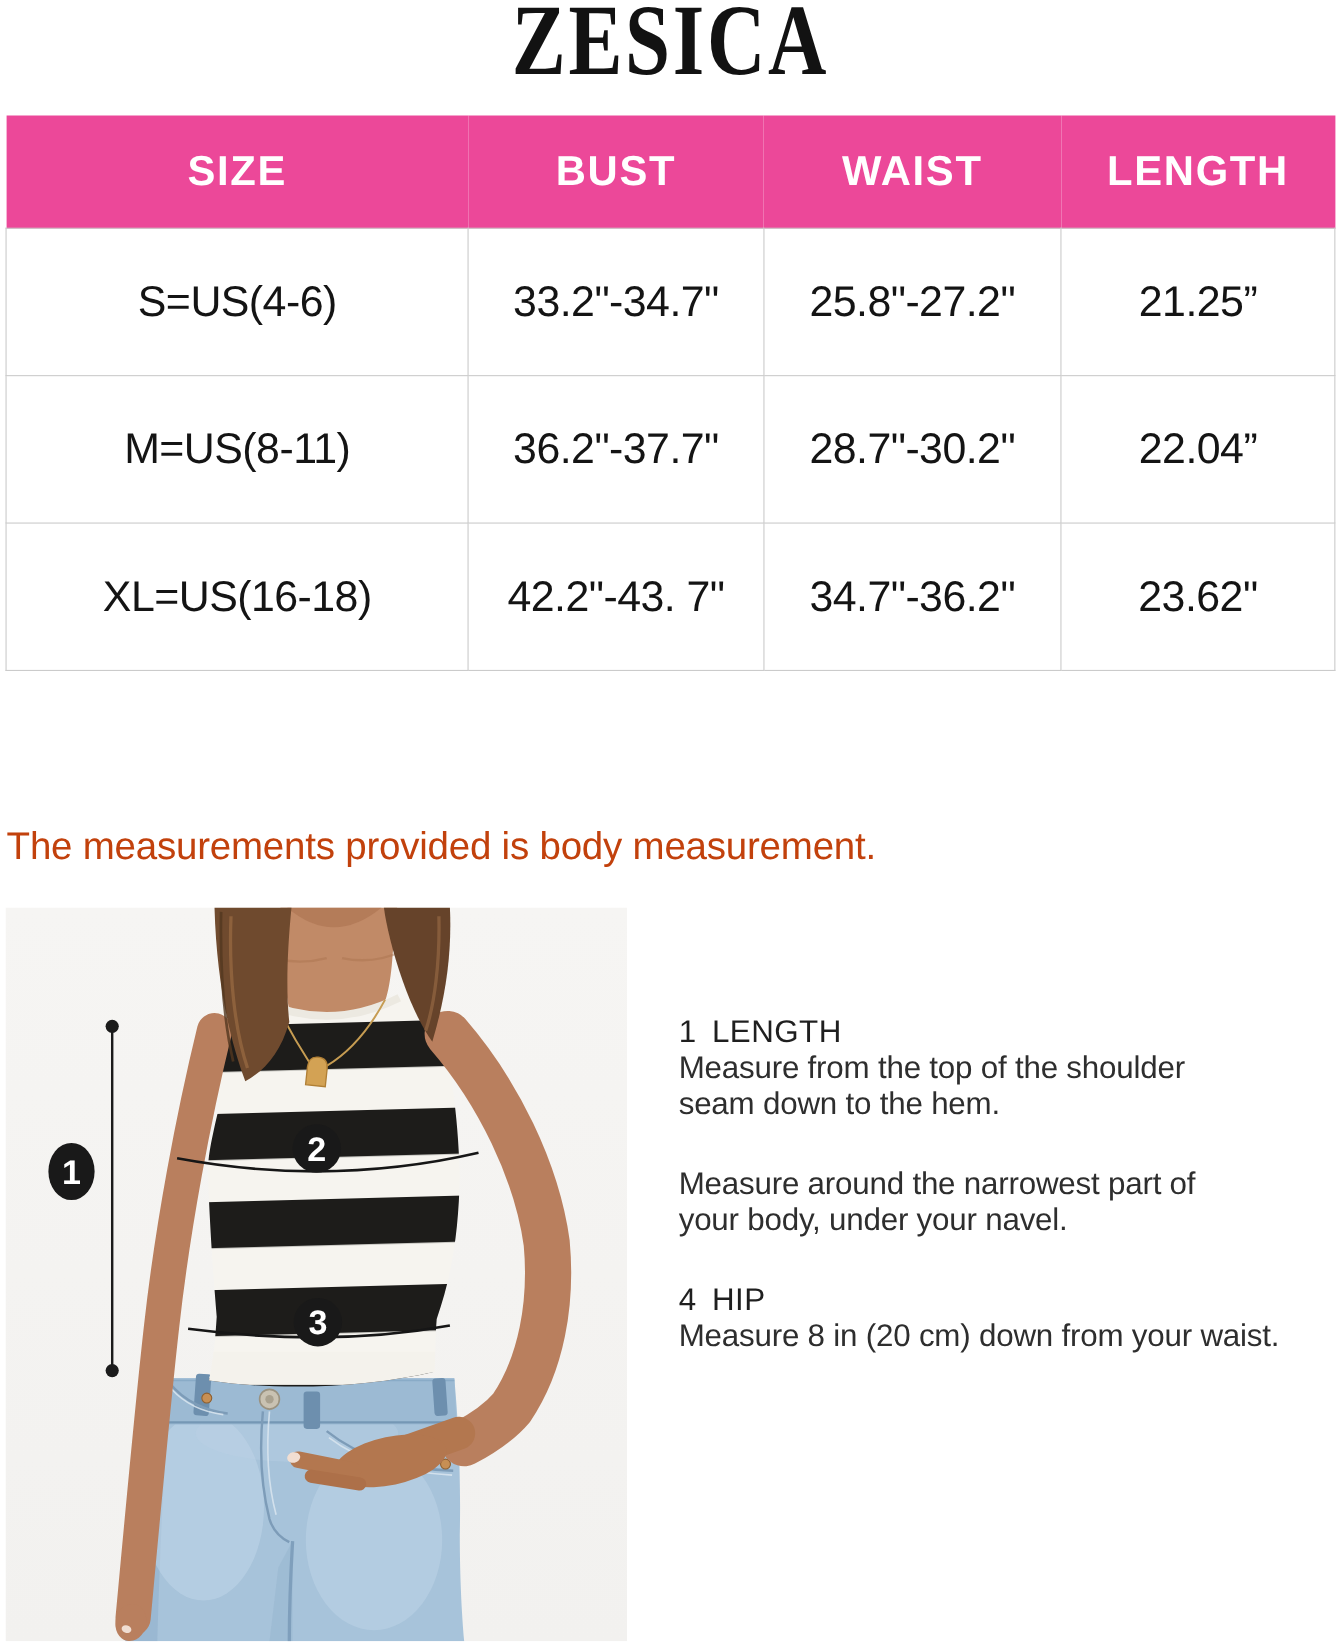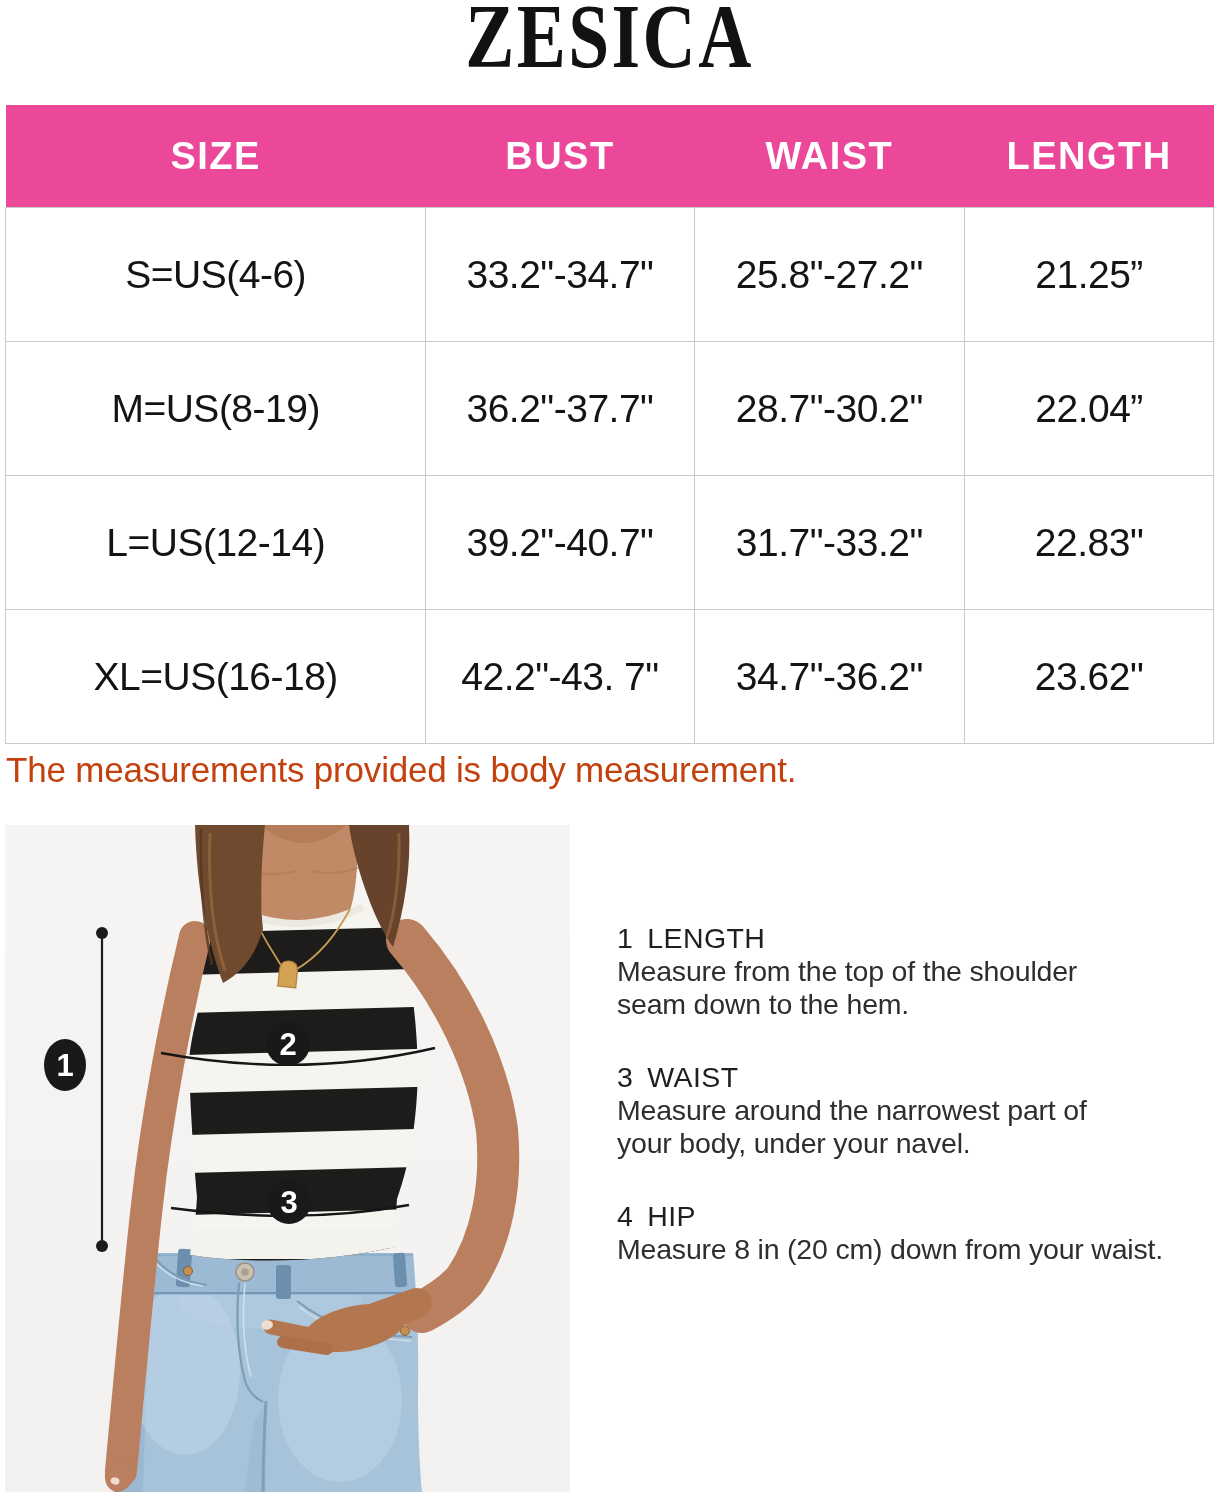--- a/index.html
+++ b/index.html
@@ -57,30 +57,24 @@
         </tr>
       </thead>
       <tbody>
         <tr>
           <td>S=US(4-6)</td>
           <td>33.2"-34.7"</td>
           <td>25.8"-27.2"</td>
           <td>21.25”</td>
         </tr>
         <tr>
-          <td>M=US(8-19)</td>
+          <td>M=US(8-11)</td>
           <td>36.2"-37.7"</td>
           <td>28.7"-30.2"</td>
           <td>22.04”</td>
-        </tr>
-        <tr>
-          <td>L=US(12-14)</td>
-          <td>39.2"-40.7"</td>
-          <td>31.7"-33.2"</td>
-          <td>22.83"</td>
         </tr>
         <tr>
           <td>XL=US(16-18)</td>
           <td>42.2"-43. 7"</td>
           <td>34.7"-36.2"</td>
           <td>23.62"</td>
         </tr>
       </tbody>
     </table>
   </div>
@@ -198,23 +192,20 @@
 
   <div class="guide">
     <div class="gsec">
       <div class="ghead">
         <span class="gnum">1</span><span>LENGTH</span>
       </div>
       <div class="gline">Measure from the top of the shoulder</div>
       <div class="gline">seam down to the hem.</div>
     </div>
     <div class="gsec">
-      <div class="ghead">
-        <span class="gnum">3</span><span>WAIST</span>
-      </div>
       <div class="gline">Measure around the narrowest part of</div>
       <div class="gline">your body, under your navel.</div>
     </div>
     <div class="gsec">
       <div class="ghead">
         <span class="gnum">4</span><span>HIP</span>
       </div>
       <div class="gline">Measure 8 in (20 cm) down from your waist.</div>
     </div>
   </div>

